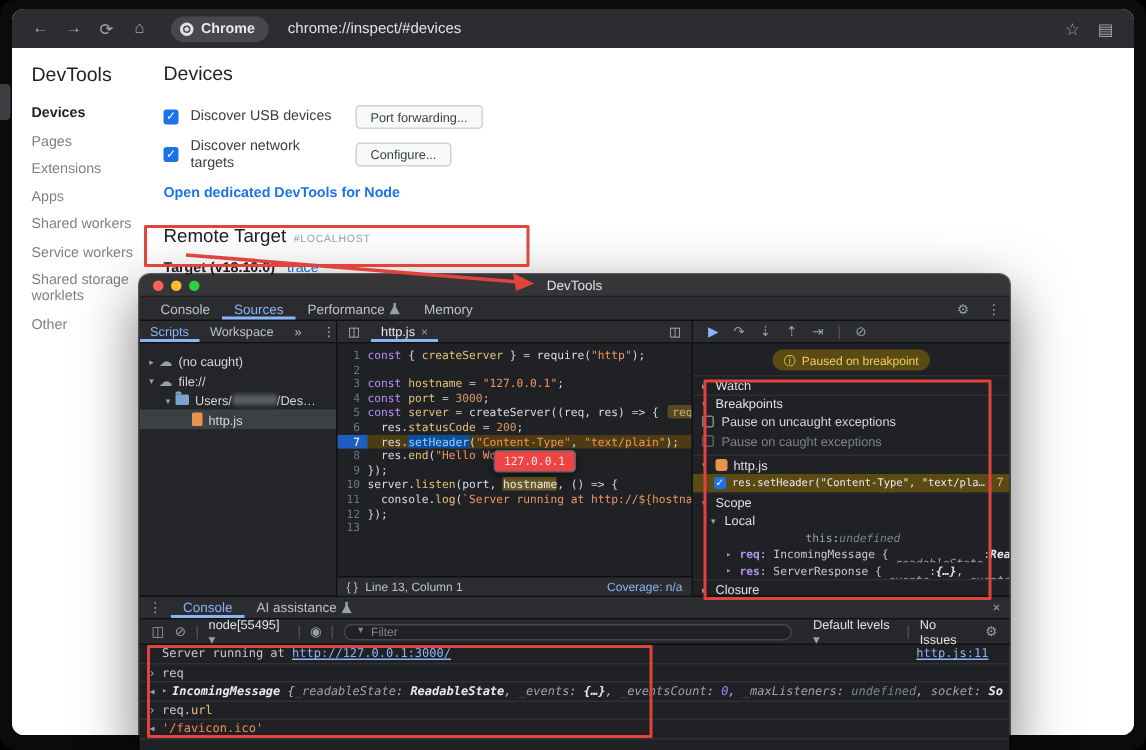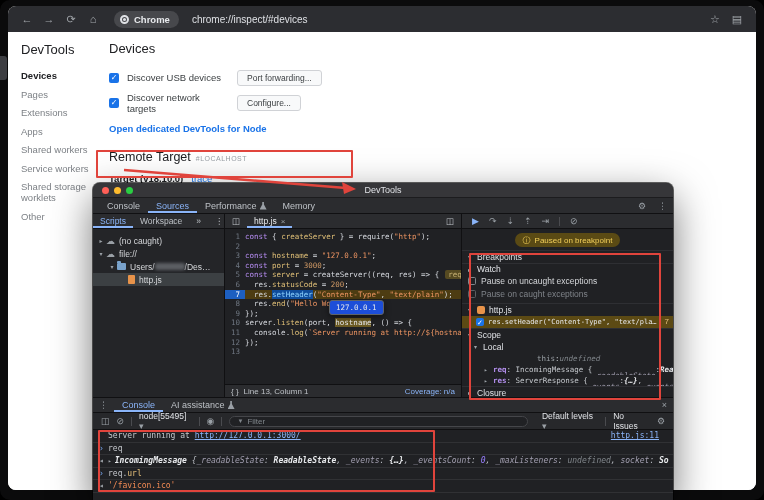--- a/index.html
+++ b/index.html
@@ -88,21 +88,21 @@
   .cline { display:flex; height:9.6px; line-height:9.6px; white-space:pre; }
   .gut { width:20px; flex:none; text-align:right; padding-right:5px; color:#6e7681; }
   .ltext { flex:1; overflow:hidden; }
   .cline.paused { background:#4d3c12; }
   .cline.paused .gut { background:#1d5fc0; color:#fff; }
   .c-k{color:#b88ef5;} .c-p{color:#d7dae0;} .c-s{color:#ee9562;} .c-n{color:#d19a66;}
   .c-v{color:#e2c178;}
   .c-m{background:#0f4c9c; color:#8fd3ff;}
   .c-t{background:#6b5a23; color:#e8eaed;}
   .hintbadge { background:#564a21; color:#c8b275; padding:0 3px; margin-left:6px; border-radius:2px; }
-  .valtip { position:absolute; left:104px; top:71px; background:#1d4ed8; border:1px solid #5f6368; border-radius:3px; color:#e8eaed; font-family:"DejaVu Sans Mono", monospace; font-size:7.5px; padding:2px 6px; box-shadow:0 2px 6px rgba(0,0,0,.5); z-index:5; }
+  .valtip { position:absolute; left:104px; top:71px; background:#ef4444; border:1px solid #5f6368; border-radius:3px; color:#e8eaed; font-family:"DejaVu Sans Mono", monospace; font-size:7.5px; padding:2px 6px; box-shadow:0 2px 6px rgba(0,0,0,.5); z-index:5; }
   .statusbar { height:13px; flex:none; background:#2b2c2f; border-top:1px solid #101012; display:flex; align-items:center; font-size:8px; color:#bdc1c6; padding:0 6px; gap:5px; }
   .covlink { margin-left:auto; color:#8ab4f8; }
 
   
   .dt-right { flex:1; display:flex; flex-direction:column; min-width:0; }
   .dbgbar { gap:10px; padding:0 10px; align-items:center; display:flex; }
   .dbgic { color:#9aa0a6; font-size:9px; }
   .dbgic.resume { color:#8ab4f8; }
   .dbgsep { width:1px; height:9px; background:#4a4b4f; }
   .dbgbody { flex:1; overflow:hidden; font-size:8.5px; }
@@ -332,26 +332,26 @@
           <span class="dbgsep"></span>
           <span class="dbgic">⊘</span>
         </div>
         <div class="dbgbody">
           <div class="pausedbadge">
             <span>ⓘ</span>
             <span>Paused on breakpoint</span>
           </div>
 
           <div class="secrow">
+            <span class="secarrow">▸</span>
+            <span>Watch</span>
+          </div>
+          <div class="secrow">
             <span class="secarrow">▾</span>
             <span>Breakpoints</span>
-          </div>
-          <div class="secrow">
-            <span class="secarrow">▸</span>
-            <span>Watch</span>
           </div>
           <div class="cbrow2">
             <span class="cbx"></span>
             <span>Pause on uncaught exceptions</span>
           </div>
           <div class="cbrow2 dim">
             <span class="cbx dim"></span>
             <span>Pause on caught exceptions</span>
           </div>
           <div class="secrow" style="margin-top:3px;">

